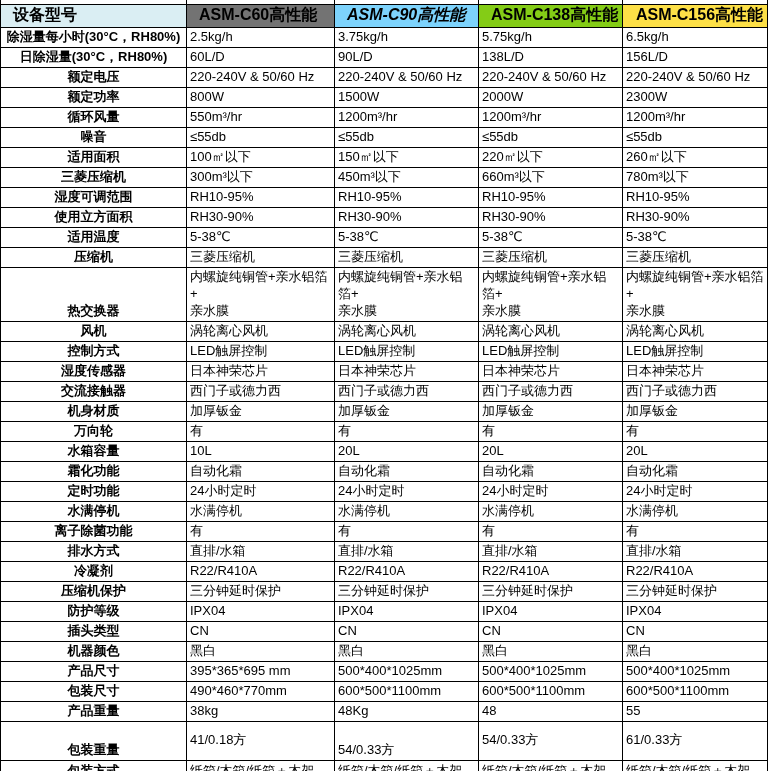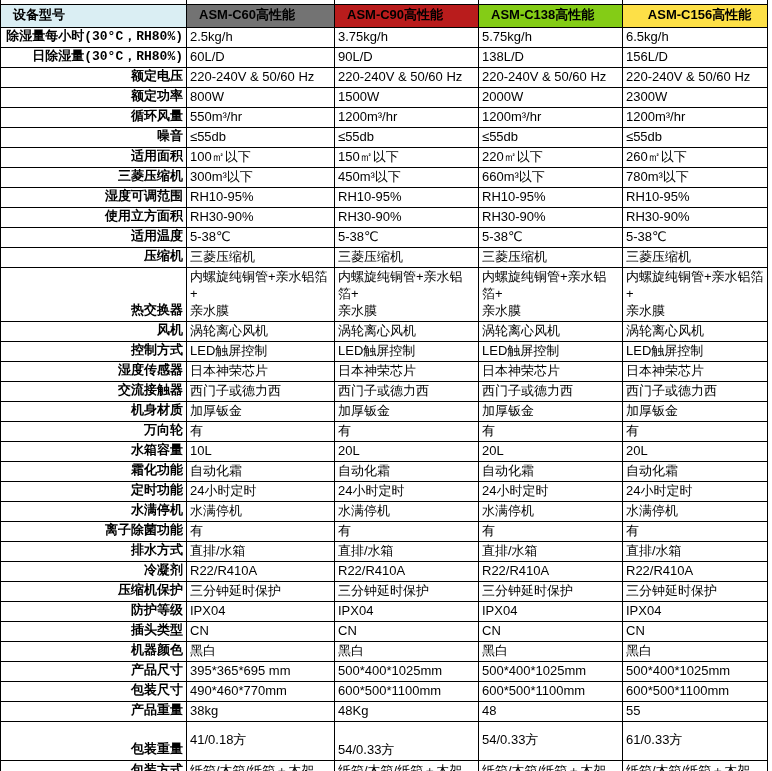--- a/index.html
+++ b/index.html
@@ -26,30 +26,29 @@
     overflow: hidden;
     box-sizing: border-box;
   }
   table.grid td.val {
     font-weight: normal;
     white-space: pre-line;
     text-align: left;
   }
   table.grid th.lbl {
     font-weight: bold;
-    text-align: right;
+    text-align: center;
     white-space: nowrap;
-    font-family: Liberation Mono, monospace;
   }
   tr.row-top { height: 4px; }
   tr.row-top th, tr.row-top td { border-top: none; padding: 0; }
   tr.row-head { height: 23px; }
   tr.row-head th.head {
     font-weight: bold;
-    font-size: 13px;
+    font-size: 16px;
     text-align: left;
     white-space: nowrap;
     vertical-align: middle;
     padding-left: 12px;
   }
   tbody.rows tr { height: 19px; }
   tbody.rows tr.tall { height: 39px; }
   tbody.rows tr.last { height: 21px; }
   table.grid td.gutter, table.grid th.gutter {
     border: none;
@@ -73,21 +72,21 @@
       <td></td>
       <td></td>
       <td></td>
       <td></td>
       <td></td>
       <td class="gutter"></td>
     </tr>
     <tr class="row-head">
       <th class="head" style="background: rgb(218, 238, 243);">设备型号</th>
       <th class="head" style="background: #737373;">ASM-C60高性能</th>
-      <th class="head" style="background: #b91c1c;">ASM-C90高性能</th>
+      <th class="head" style="background: #7dd3fc; font-style: italic;">ASM-C90高性能</th>
       <th class="head" style="background: #84cc16;">ASM-C138高性能</th>
       <th class="head" style="background: #fde047; text-align: center;">ASM-C156高性能</th>
       <th class="gutter"></th>
     </tr>
   </tbody>
   <tbody class="rows">
       <tr>
         <th class="lbl">除湿量每小时(30°C，RH80%)</th>
         <td class="val">2.5kg/h</td>
         <td class="val">3.75kg/h</td>

